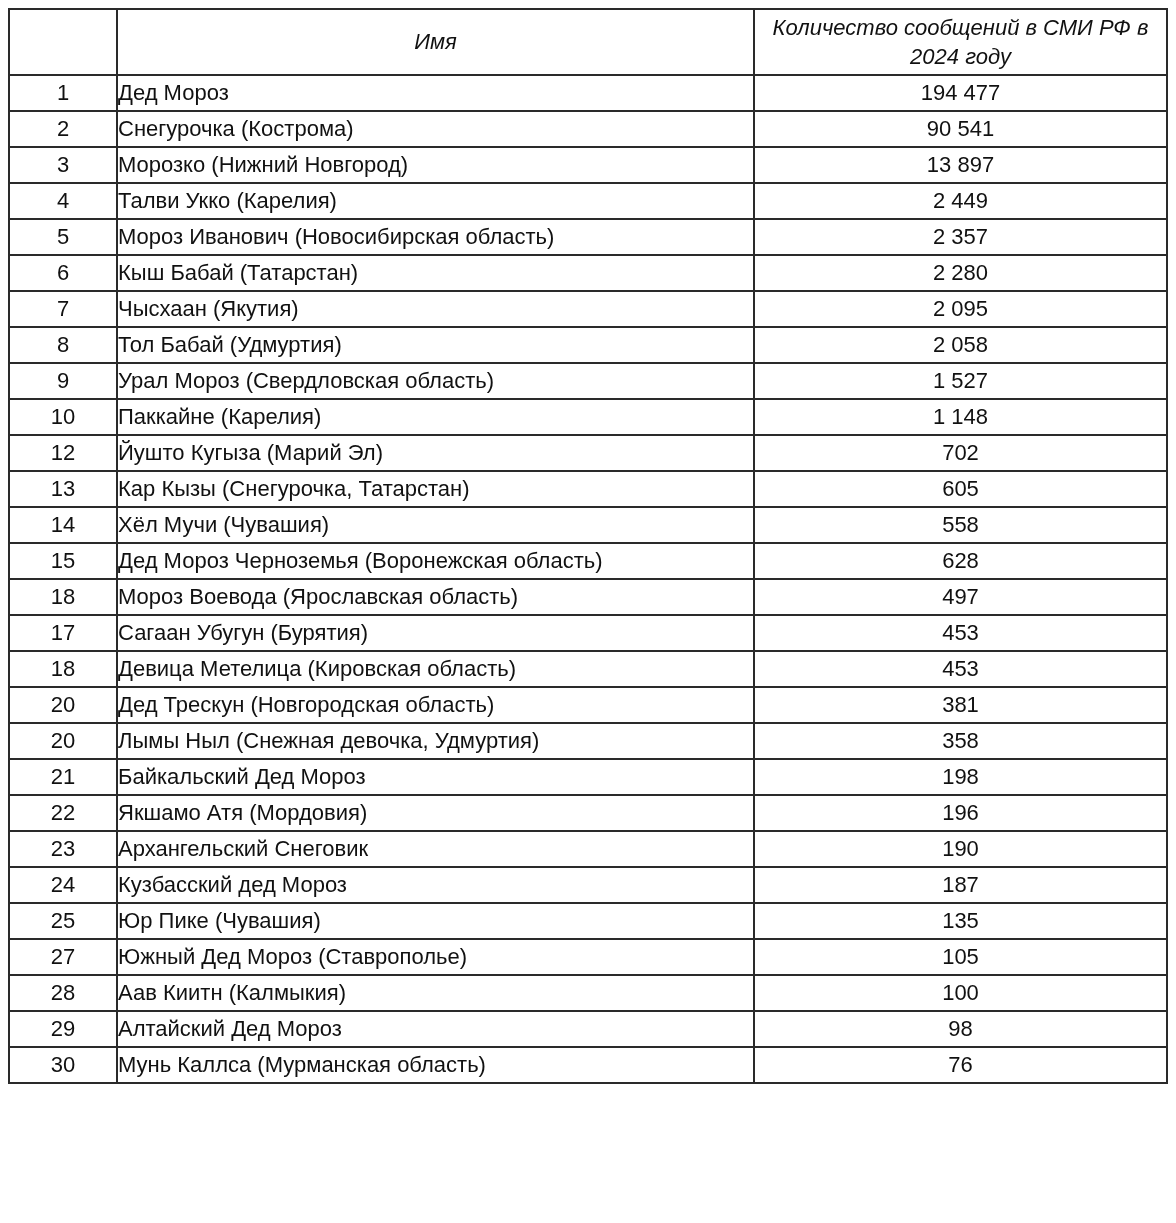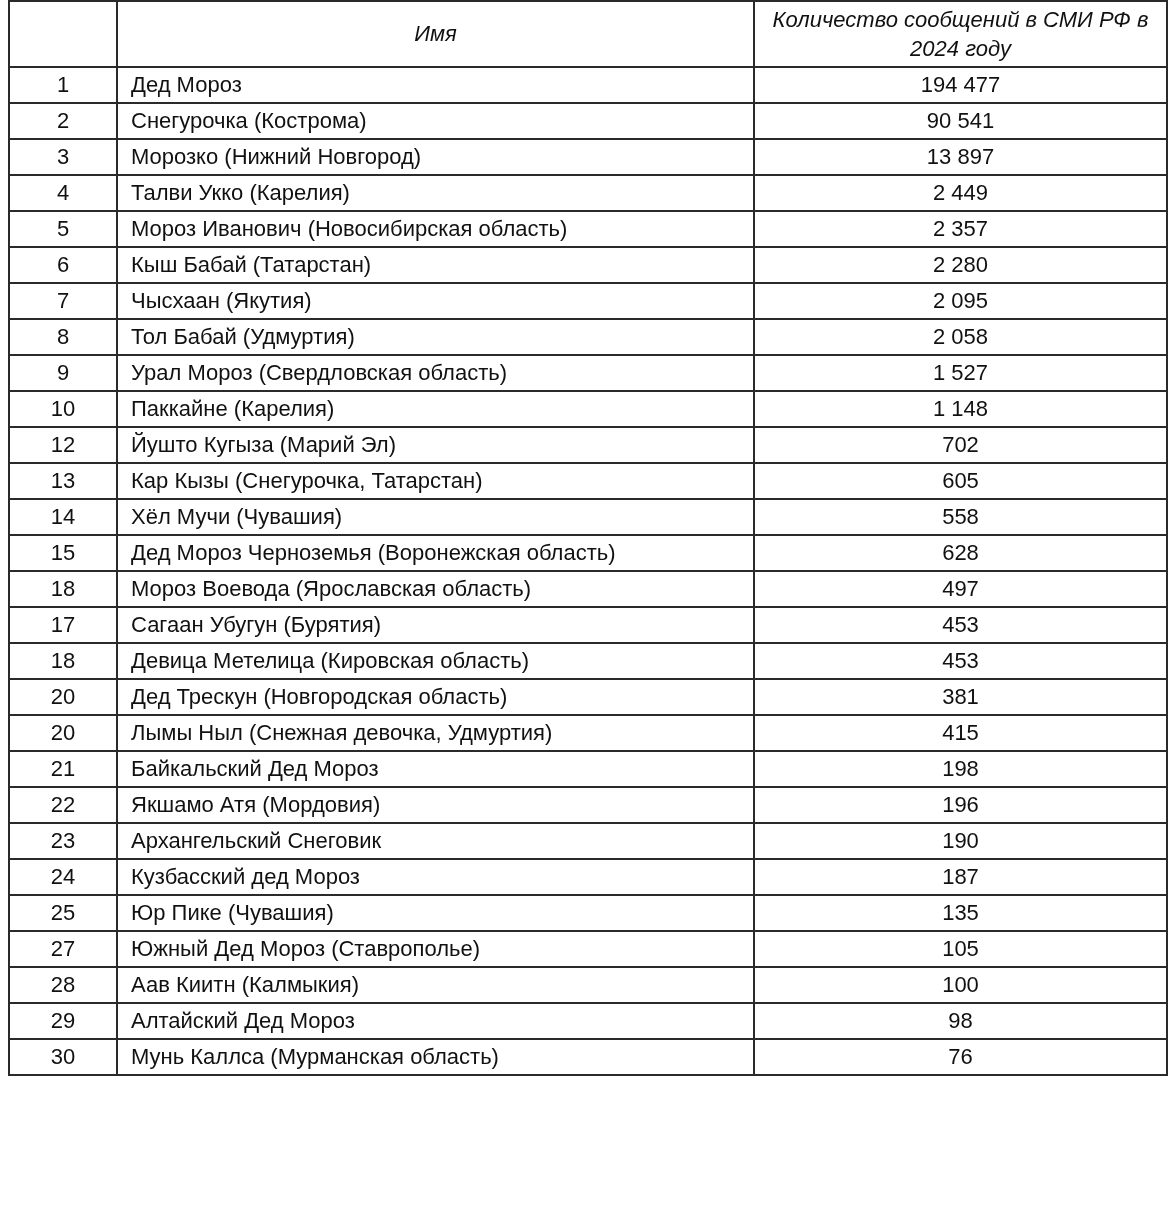--- a/index.html
+++ b/index.html
@@ -1,28 +1,28 @@
 <!DOCTYPE html>
 <html><head>
 <meta charset="utf-8">
 <style>
   html, body { margin: 0; padding: 0; background: #ffffff; }
   body { width: 1176px; height: 1223px; position: relative; overflow: hidden;
          font-family: "Liberation Sans", "DejaVu Sans", sans-serif; color: #111; }
-  table { position: absolute; left: 8px; top: 0; border-collapse: collapse;
+  table { position: absolute; left: 8px; top: 8px; border-collapse: collapse;
           width: 1158px; table-layout: fixed; }
   col.c1 { width: 108px; }
   col.c2 { width: 637px; }
   col.c3 { width: 413px; }
   th, td { border: 2px solid #2a2a2a; padding: 0; font-size: 22px; line-height: 1.1; }
   th { height: 64px; font-weight: normal; font-style: italic; text-align: center; vertical-align: middle; }
   th.hdr-value { line-height: 29px; }
   td { height: 34px; }
   td.num { text-align: center; }
-  td.name { text-align: left; padding-left: 13px; }
+  td.name { text-align: left; }
   td.val { text-align: center; }
 </style>
 </head>
 <body>
 
 <table>
   <colgroup>
       <col class="c1">
       <col class="c2">
       <col class="c3">
@@ -121,21 +121,21 @@
         <td class="val">453</td>
       </tr>
       <tr>
         <td class="num">20</td>
         <td class="name">Дед Трескун (Новгородская область)</td>
         <td class="val">381</td>
       </tr>
       <tr>
         <td class="num">20</td>
         <td class="name">Лымы Ныл (Снежная девочка, Удмуртия)</td>
-        <td class="val">415</td>
+        <td class="val">358</td>
       </tr>
       <tr>
         <td class="num">21</td>
         <td class="name">Байкальский Дед Мороз</td>
         <td class="val">198</td>
       </tr>
       <tr>
         <td class="num">22</td>
         <td class="name">Якшамо Атя (Мордовия)</td>
         <td class="val">196</td>

